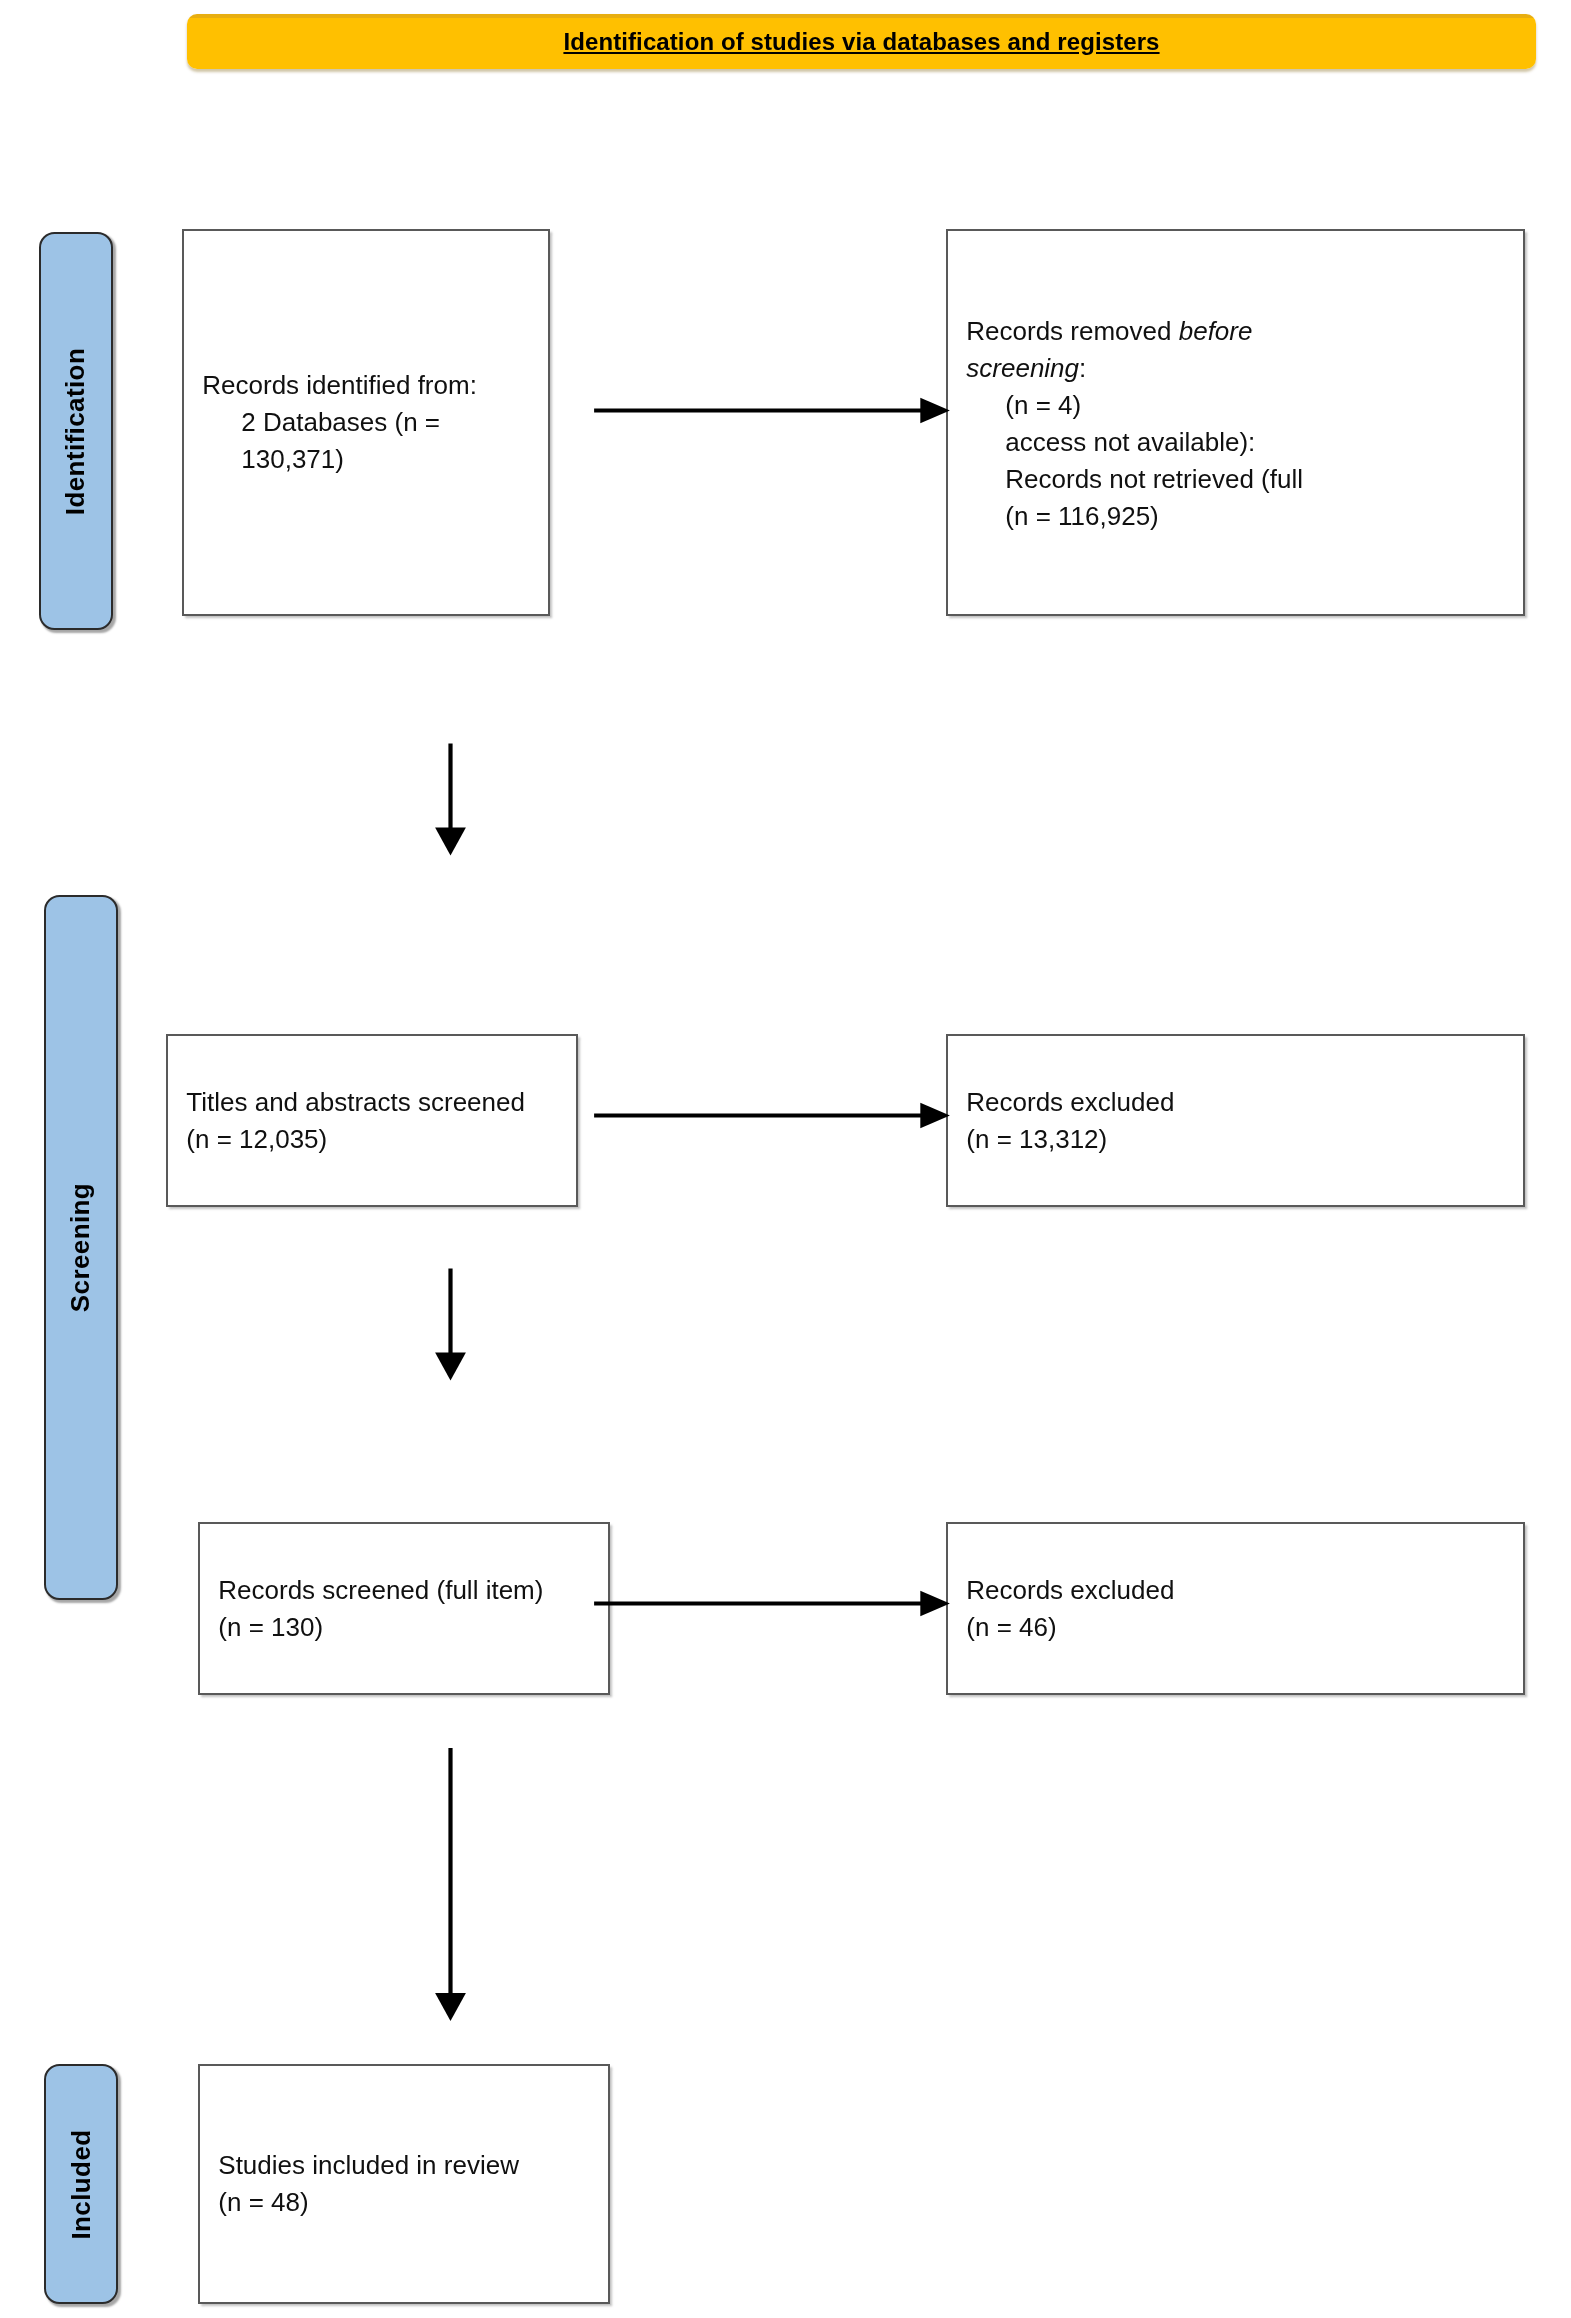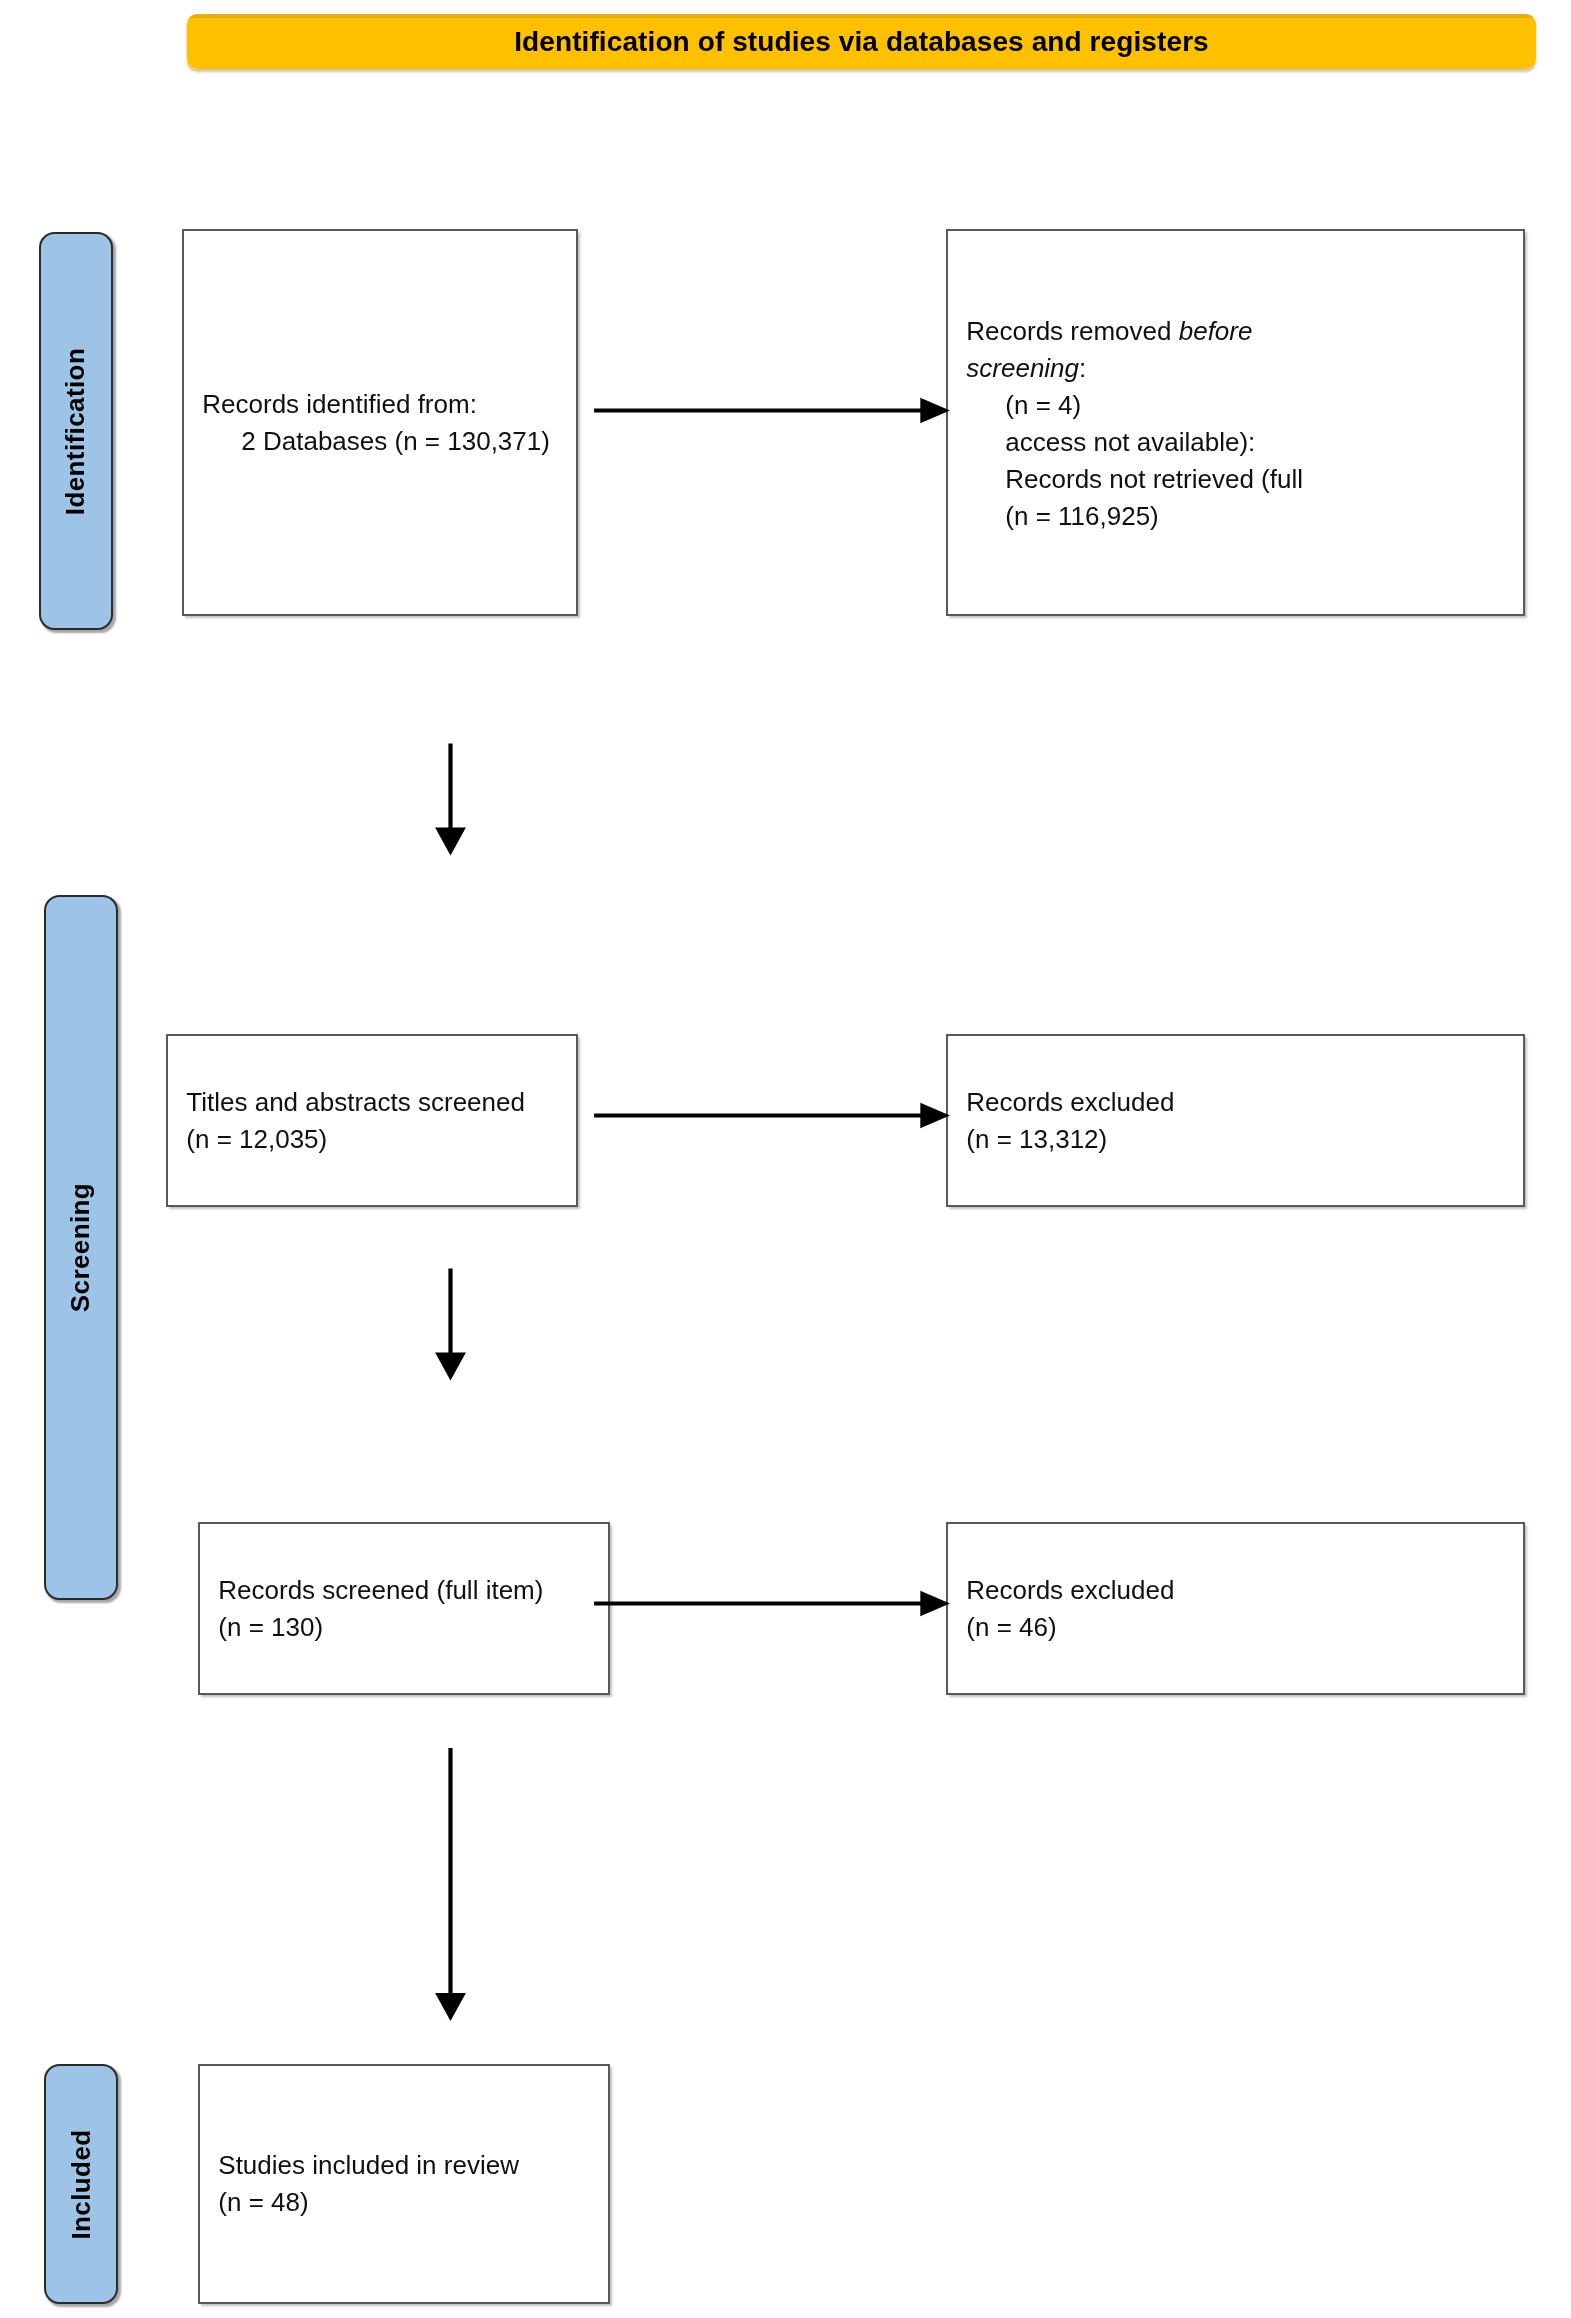--- a/index.html
+++ b/index.html
@@ -26,25 +26,26 @@
     width: 1349px;
     height: 55px;
     background: linear-gradient(to bottom, #e8ae10 0px, #e8ae10 3.5px, #ffc000 4.2px, #ffc000 100%);
     border-radius: 10px;
     box-shadow: 0 2.1px 2.8px rgba(120,90,0,0.35);
     display: flex;
     align-items: center;
     justify-content: center;
   }
   .banner-text {
-    font-size: 28px;
+    font-size: 24px;
     font-weight: bold;
     color: #000000;
     letter-spacing: 0.1px;
     white-space: nowrap;
+    text-decoration: underline;
   }
 
   
   .stage-bar {
     position: absolute;
     background: #9dc3e6;
     border: 2.8px solid #2b2b2b;
     border-radius: 15.5px;
     box-shadow: 2.1px 2.1px 2.1px rgba(0,0,0,0.35);
     box-sizing: border-box;
@@ -83,21 +84,21 @@
     margin: 0;
     font-size: 26px;
     line-height: 1.42;
     color: #101010;
     white-space: pre-wrap;
   }
   .node p.indent { padding-left: 39px; }
   .node p em { font-style: italic; }
 
   
-  .box-identified   { left: 182px;  top: 229px;  width: 396px; height: 387px; }
+  .box-identified   { left: 182px;  top: 229px;  width: 368px; height: 387px; }
   .box-removed      { left: 946px; top: 229px;  width: 579px; height: 387px; }
   .box-titles       { left: 166px;  top: 1034px; width: 412px; height: 173px; }
   .box-excluded-1   { left: 946px; top: 1034px; width: 579px; height: 173px; }
   .box-fullitem     { left: 198px;  top: 1522px; width: 412px; height: 173px; }
   .box-excluded-2   { left: 946px; top: 1522px; width: 579px; height: 173px; }
   .box-included     { left: 198px;  top: 2064px; width: 412px; height: 240px; }
 
   .box-removed .body   { padding-top: 2.8px; }
   .box-identified .body,
   .box-included .body  { }

